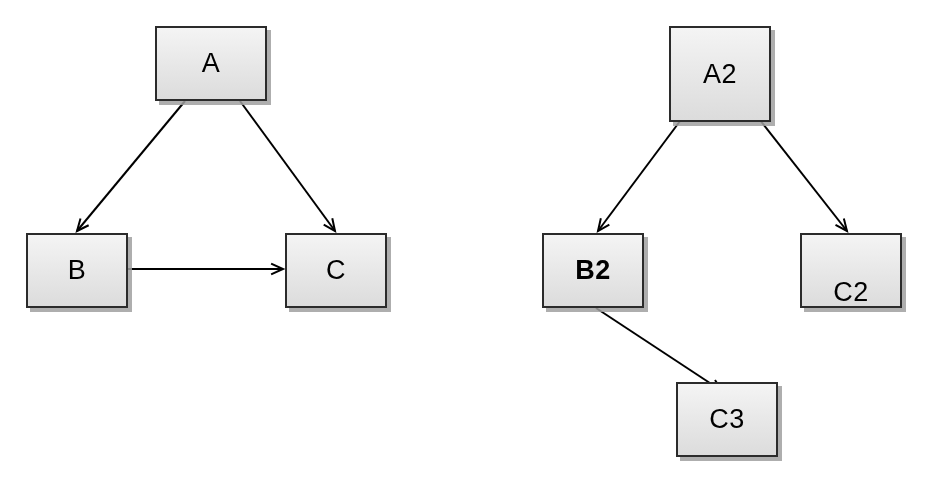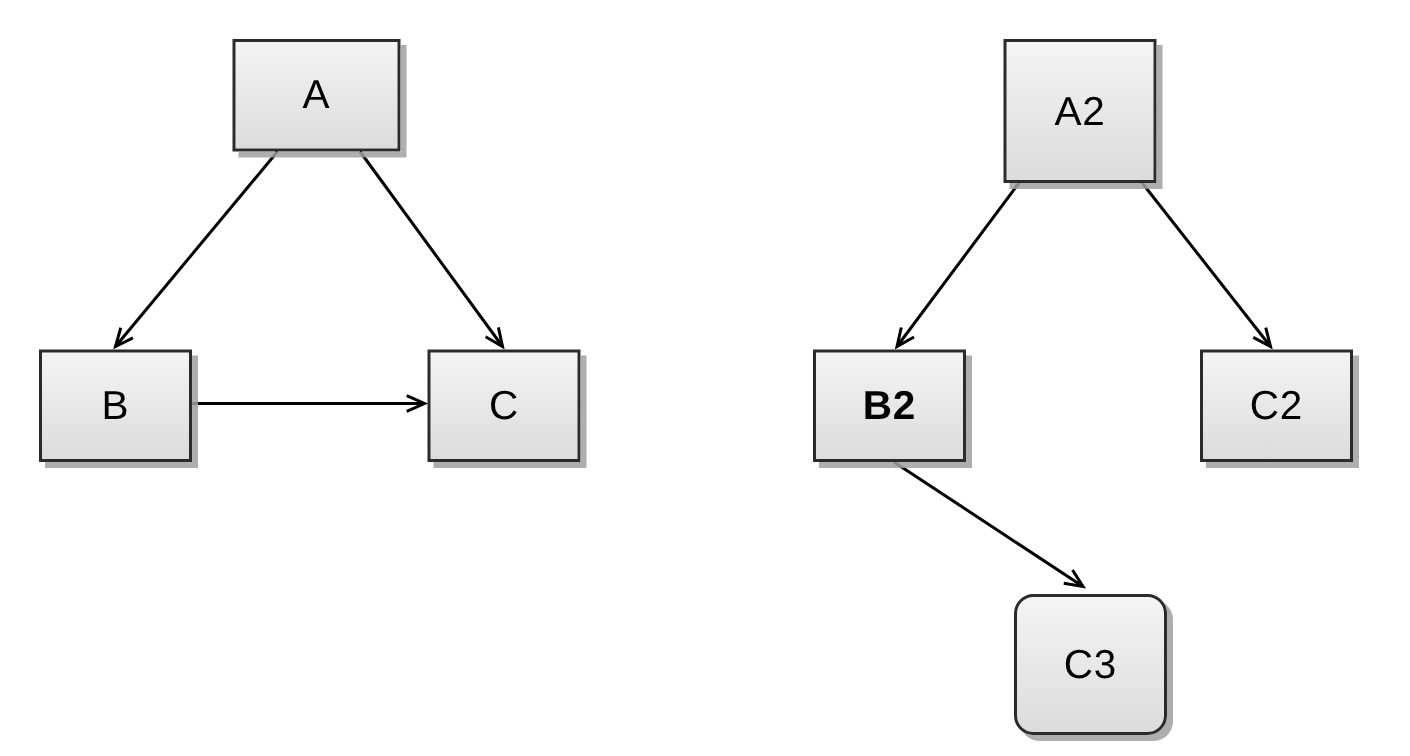--- a/index.html
+++ b/index.html
@@ -85,21 +85,21 @@
       </div>
       <div class="node" style="left: 285px; top: 233px; width: 102px; height: 75px;">
         <span class="node-label">C</span>
       </div>
       <div class="node" style="left: 669px; top: 26px; width: 102px; height: 96px;">
         <span class="node-label">A2</span>
       </div>
       <div class="node" style="left: 542px; top: 233px; width: 102px; height: 75px; font-weight: bold;">
         <span class="node-label">B2</span>
       </div>
-      <div class="node" style="left: 800px; top: 233px; width: 102px; height: 75px;">
+      <div class="node" style="left: 800px; top: 233px; width: 102px; height: 75px; align-items: flex-end;">
         <span class="node-label">C2</span>
       </div>
-      <div class="node" style="left: 676px; top: 396px; width: 102px; height: 94px; border-radius: 13px;">
+      <div class="node" style="left: 676px; top: 382px; width: 102px; height: 75px;">
         <span class="node-label">C3</span>
       </div>
     </div>
 
 </div>
 
 </body></html>

